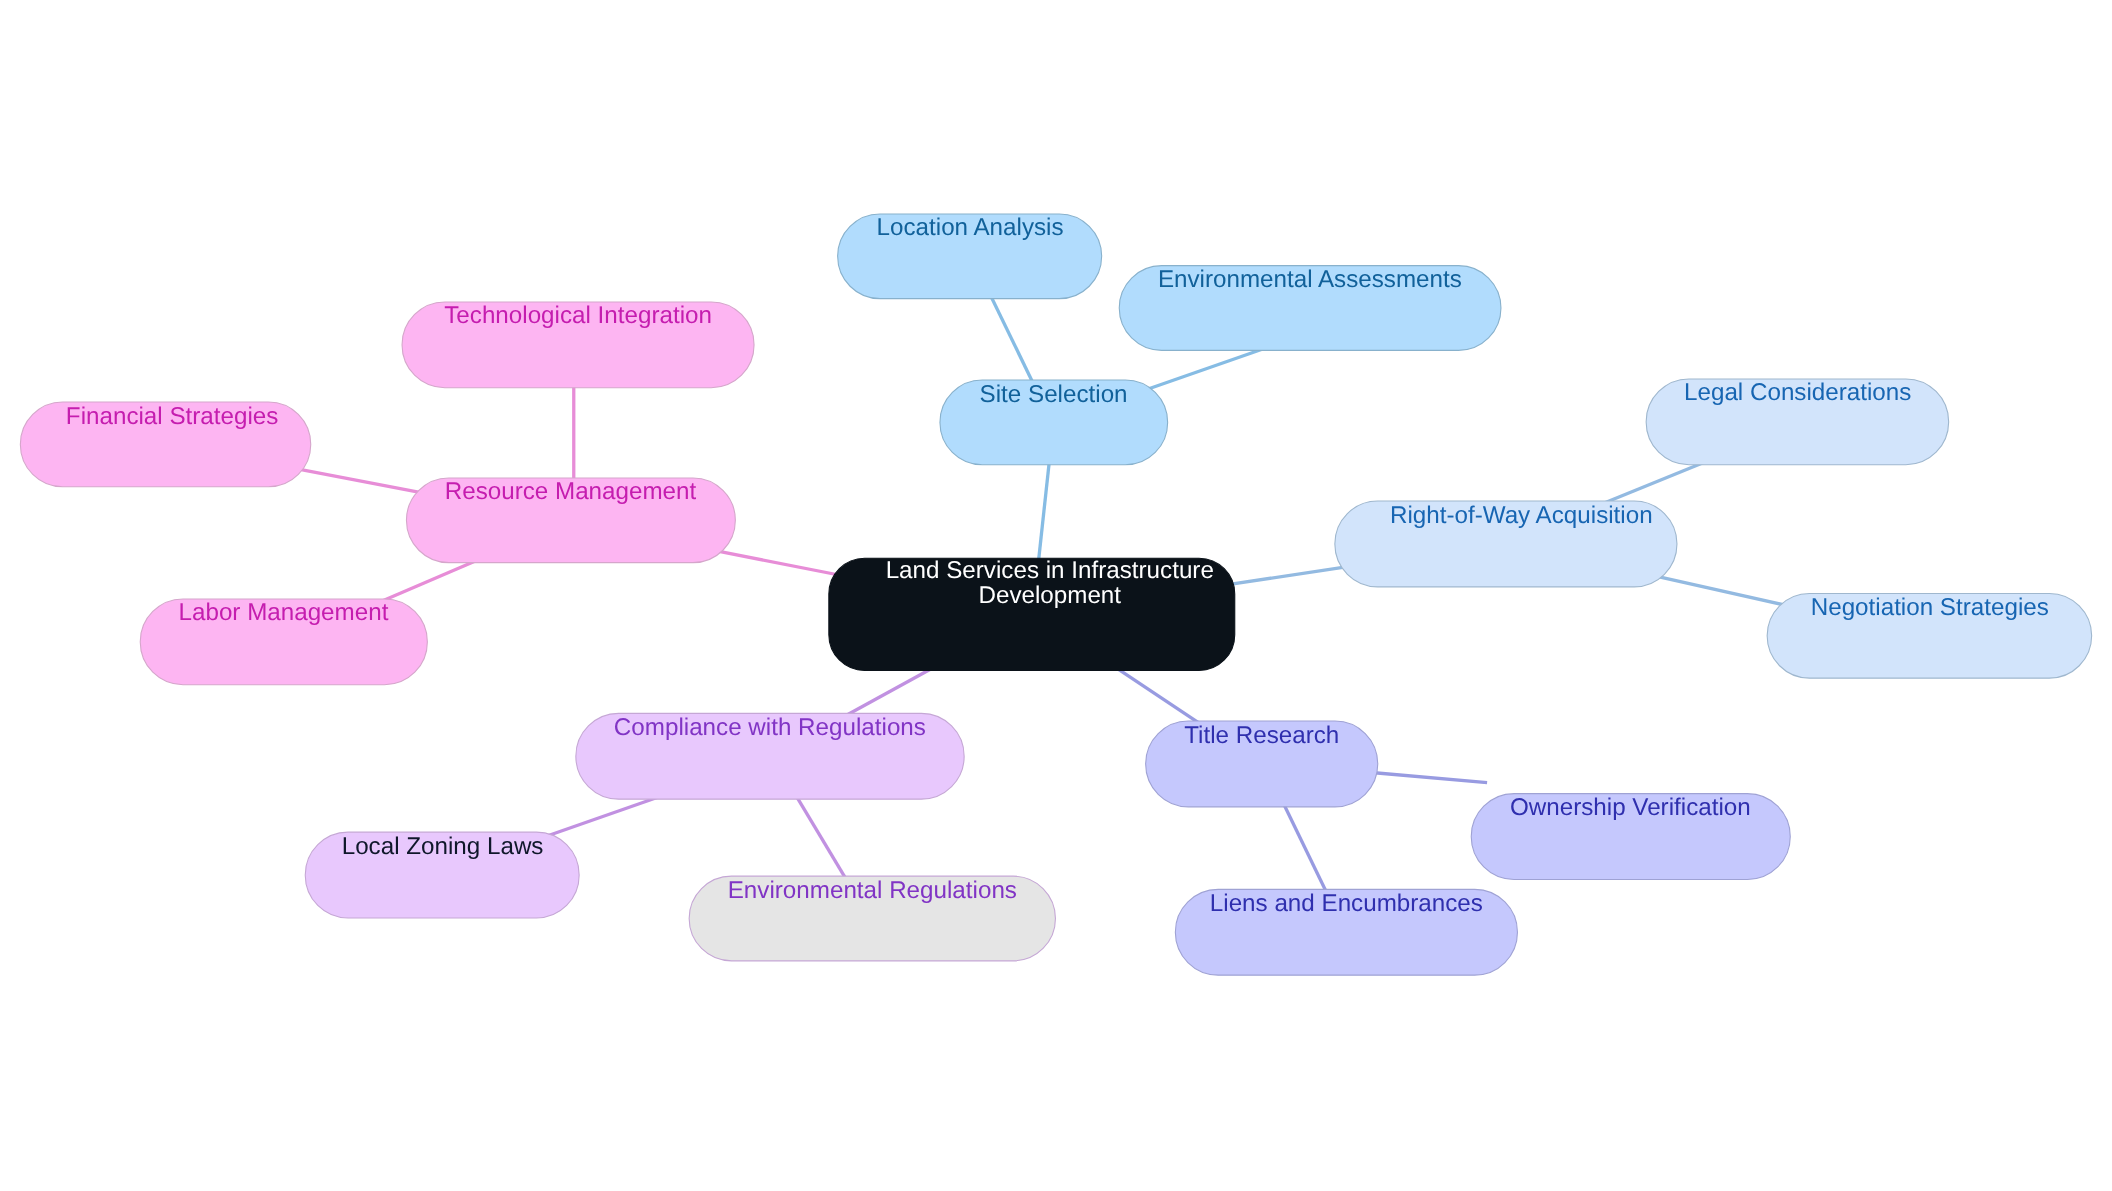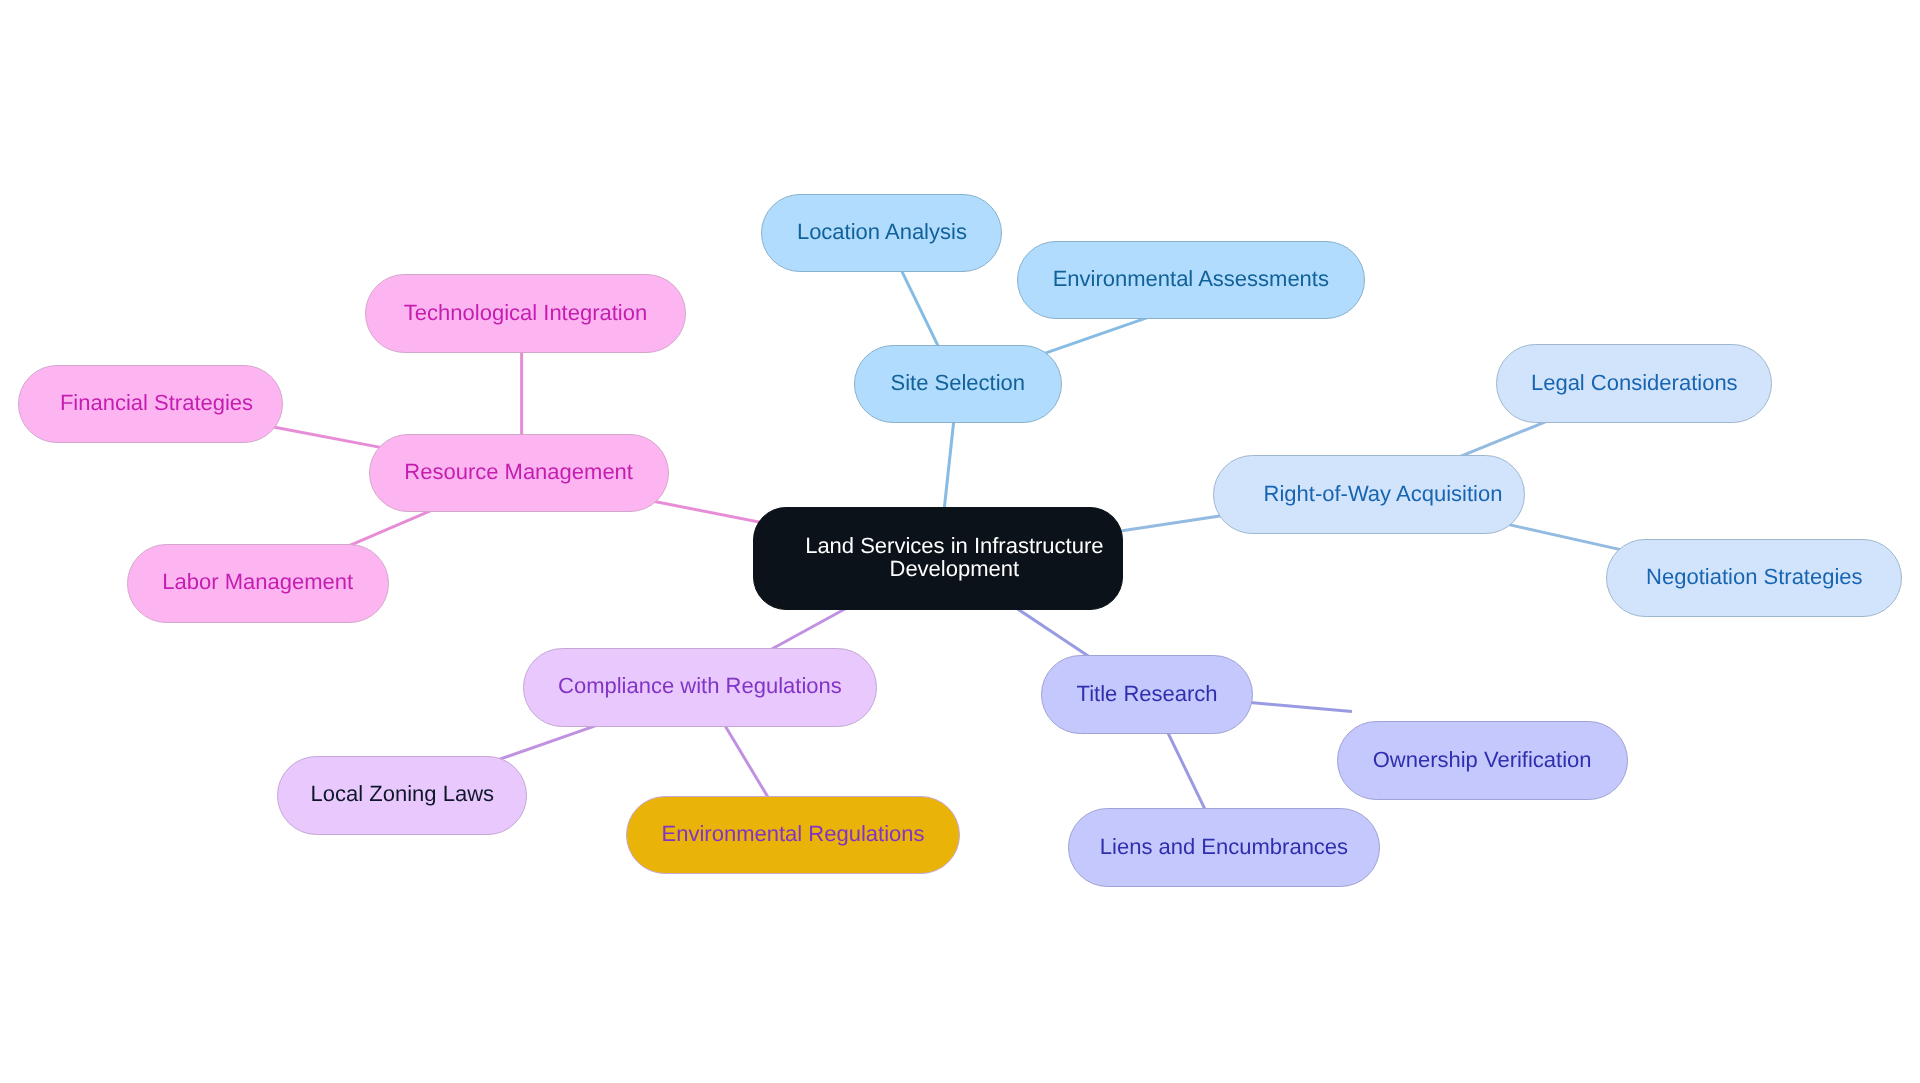--- a/index.html
+++ b/index.html
@@ -3,21 +3,21 @@
 <meta charset="utf-8">
 <title>Land Services in Infrastructure Development</title>
 <style>
   html,body{margin:0;padding:0;background:#ffffff;}
   *{box-sizing:border-box;}
   #stage{position:relative;width:1920px;height:1083px;overflow:hidden;background:#ffffff;
          font-family:"Liberation Sans",sans-serif;
          -webkit-font-smoothing:antialiased;text-rendering:geometricPrecision;}
   #edge-layer{position:absolute;left:0;top:0;width:1920px;height:1083px;}
   #edge-layer path{fill:none;stroke-linecap:butt;}
-  .node{position:absolute;display:flex;align-items:center;justify-content:center;
+  .node{position:absolute;display:flex;align-items:flex-start;justify-content:center;
         text-align:center;font-size:22px;white-space:nowrap;border:1px solid transparent;}
   .node-label{display:block;transform:translateZ(0);}
   .node.is-root{white-space:normal;}
   .node.is-root .node-label{position:relative;}
 </style>
 </head>
 <body>
 
 <div id="stage">
 
@@ -69,21 +69,21 @@
       </div>
       <div class="node" style="left: 1067.7px; top: 808.3px; width: 312.6px; height: 78.8px; background: rgb(197, 200, 253); color: rgb(47, 47, 174); border-color: rgb(159, 162, 212); border-width: 1px; border-radius: 39.4px;">
         <span class="node-label" style="position: relative; top: -1px;">Liens and Encumbrances</span>
       </div>
       <div class="node" style="left: 522.5px; top: 648.1px; width: 354.8px; height: 78.8px; background: rgb(232, 200, 253); color: rgb(129, 52, 197); border-color: rgb(197, 167, 213); border-width: 1px; border-radius: 39.4px;">
         <span class="node-label" style="position: relative; top: -1px;">Compliance with Regulations</span>
       </div>
       <div class="node" style="left: 277.4px; top: 756.1px; width: 249.9px; height: 78.8px; background: rgb(232, 200, 253); color: #0f172a; border-color: rgb(197, 167, 213); border-width: 1px; border-radius: 39.4px;">
         <span class="node-label" style="position: relative; top: -1px;">Local Zoning Laws</span>
       </div>
-      <div class="node" style="left: 625.9px; top: 795.6px; width: 334.3px; height: 78.8px; background: #eab308; color: rgb(129, 52, 197); border-color: rgb(197, 167, 213); border-width: 1px; border-radius: 39.4px;">
+      <div class="node" style="left: 625.9px; top: 795.6px; width: 334.3px; height: 78.8px; background: #e5e5e5; color: rgb(129, 52, 197); border-color: rgb(197, 167, 213); border-width: 1px; border-radius: 39.4px;">
         <span class="node-label" style="position: relative; top: -1px;">Environmental Regulations</span>
       </div>
       <div class="node" style="left: 368.7px; top: 433.6px; width: 299.9px; height: 78.8px; background: rgb(253, 181, 242); color: rgb(197, 29, 175); border-color: rgb(213, 166, 203); border-width: 1px; border-radius: 39.4px;">
         <span class="node-label" style="position: relative; top: -1px;">Resource Management</span>
       </div>
       <div class="node" style="left: 365.4px; top: 274.3px; width: 320.3px; height: 78.8px; background: rgb(253, 181, 242); color: rgb(197, 29, 175); border-color: rgb(213, 166, 203); border-width: 1px; border-radius: 39.4px;">
         <span class="node-label" style="position: relative; top: -1px;">Technological Integration</span>
       </div>
       <div class="node" style="left: 17.6px; top: 364.6px; width: 265.8px; height: 78.8px; background: rgb(253, 181, 242); color: rgb(197, 29, 175); border-color: rgb(213, 166, 203); border-width: 1px; border-radius: 39.4px;">
         <span class="node-label" style="position: relative; top: -1px; margin-left: 12px;">Financial Strategies</span>

